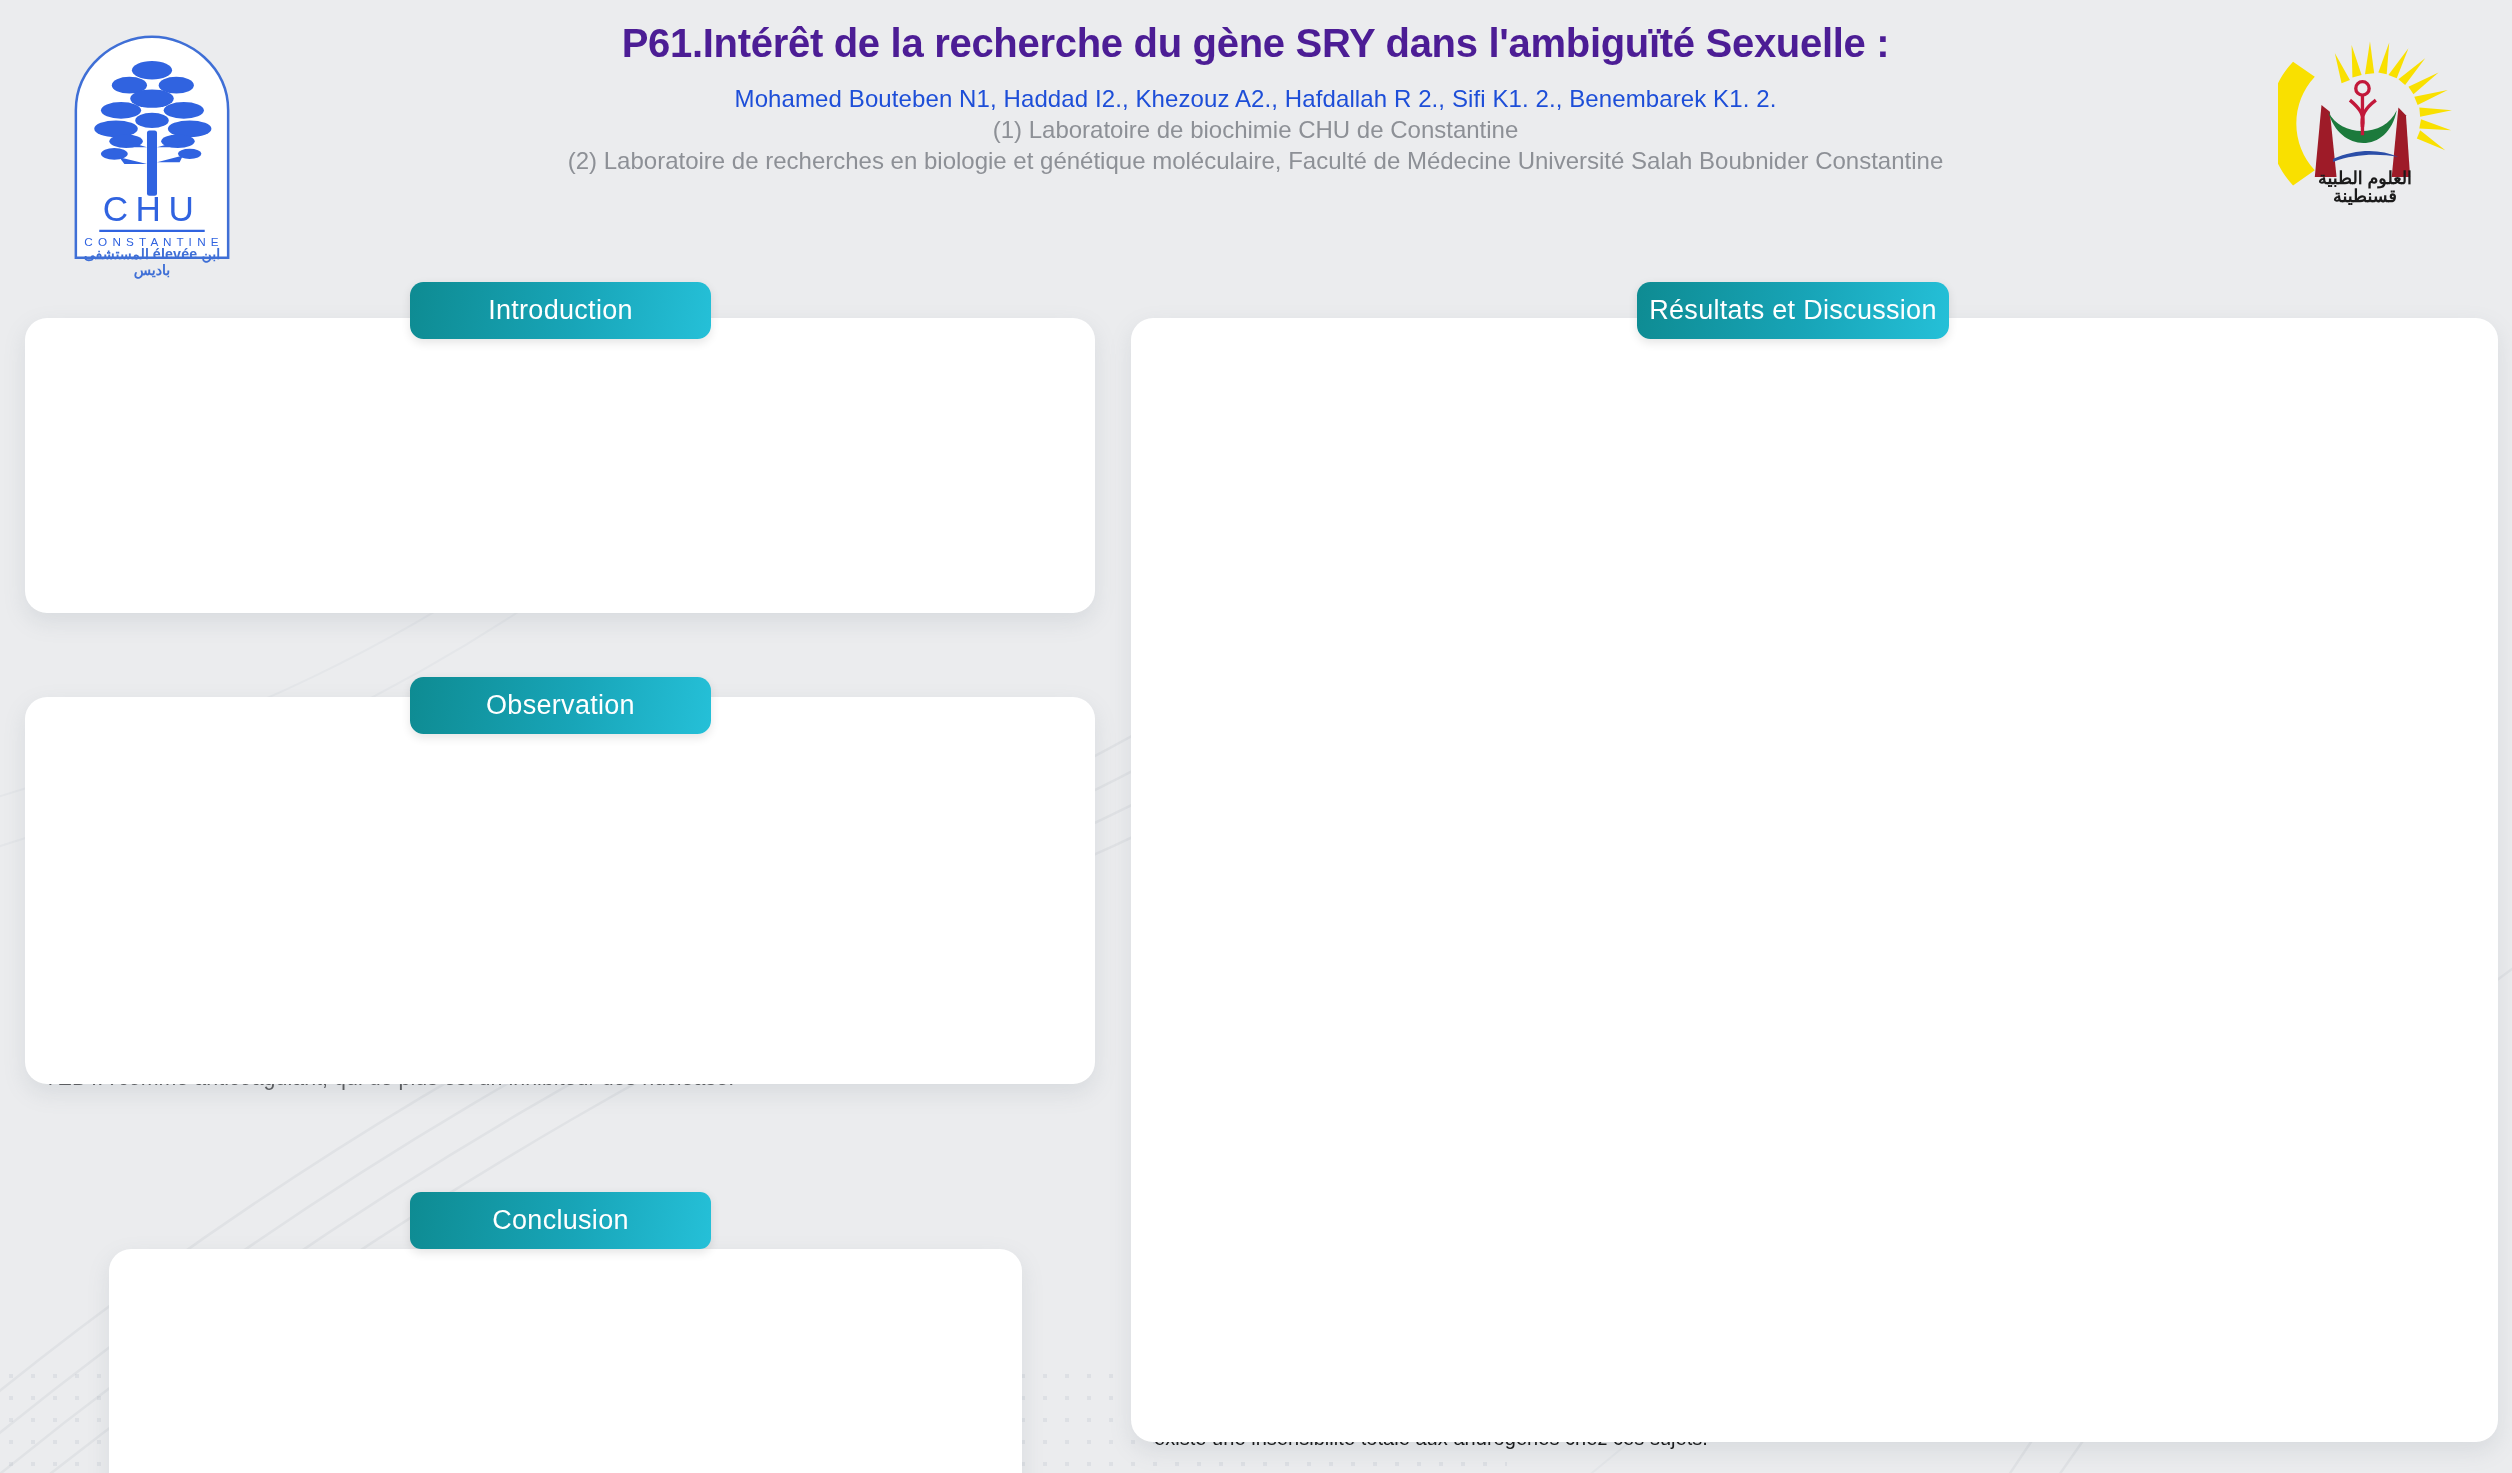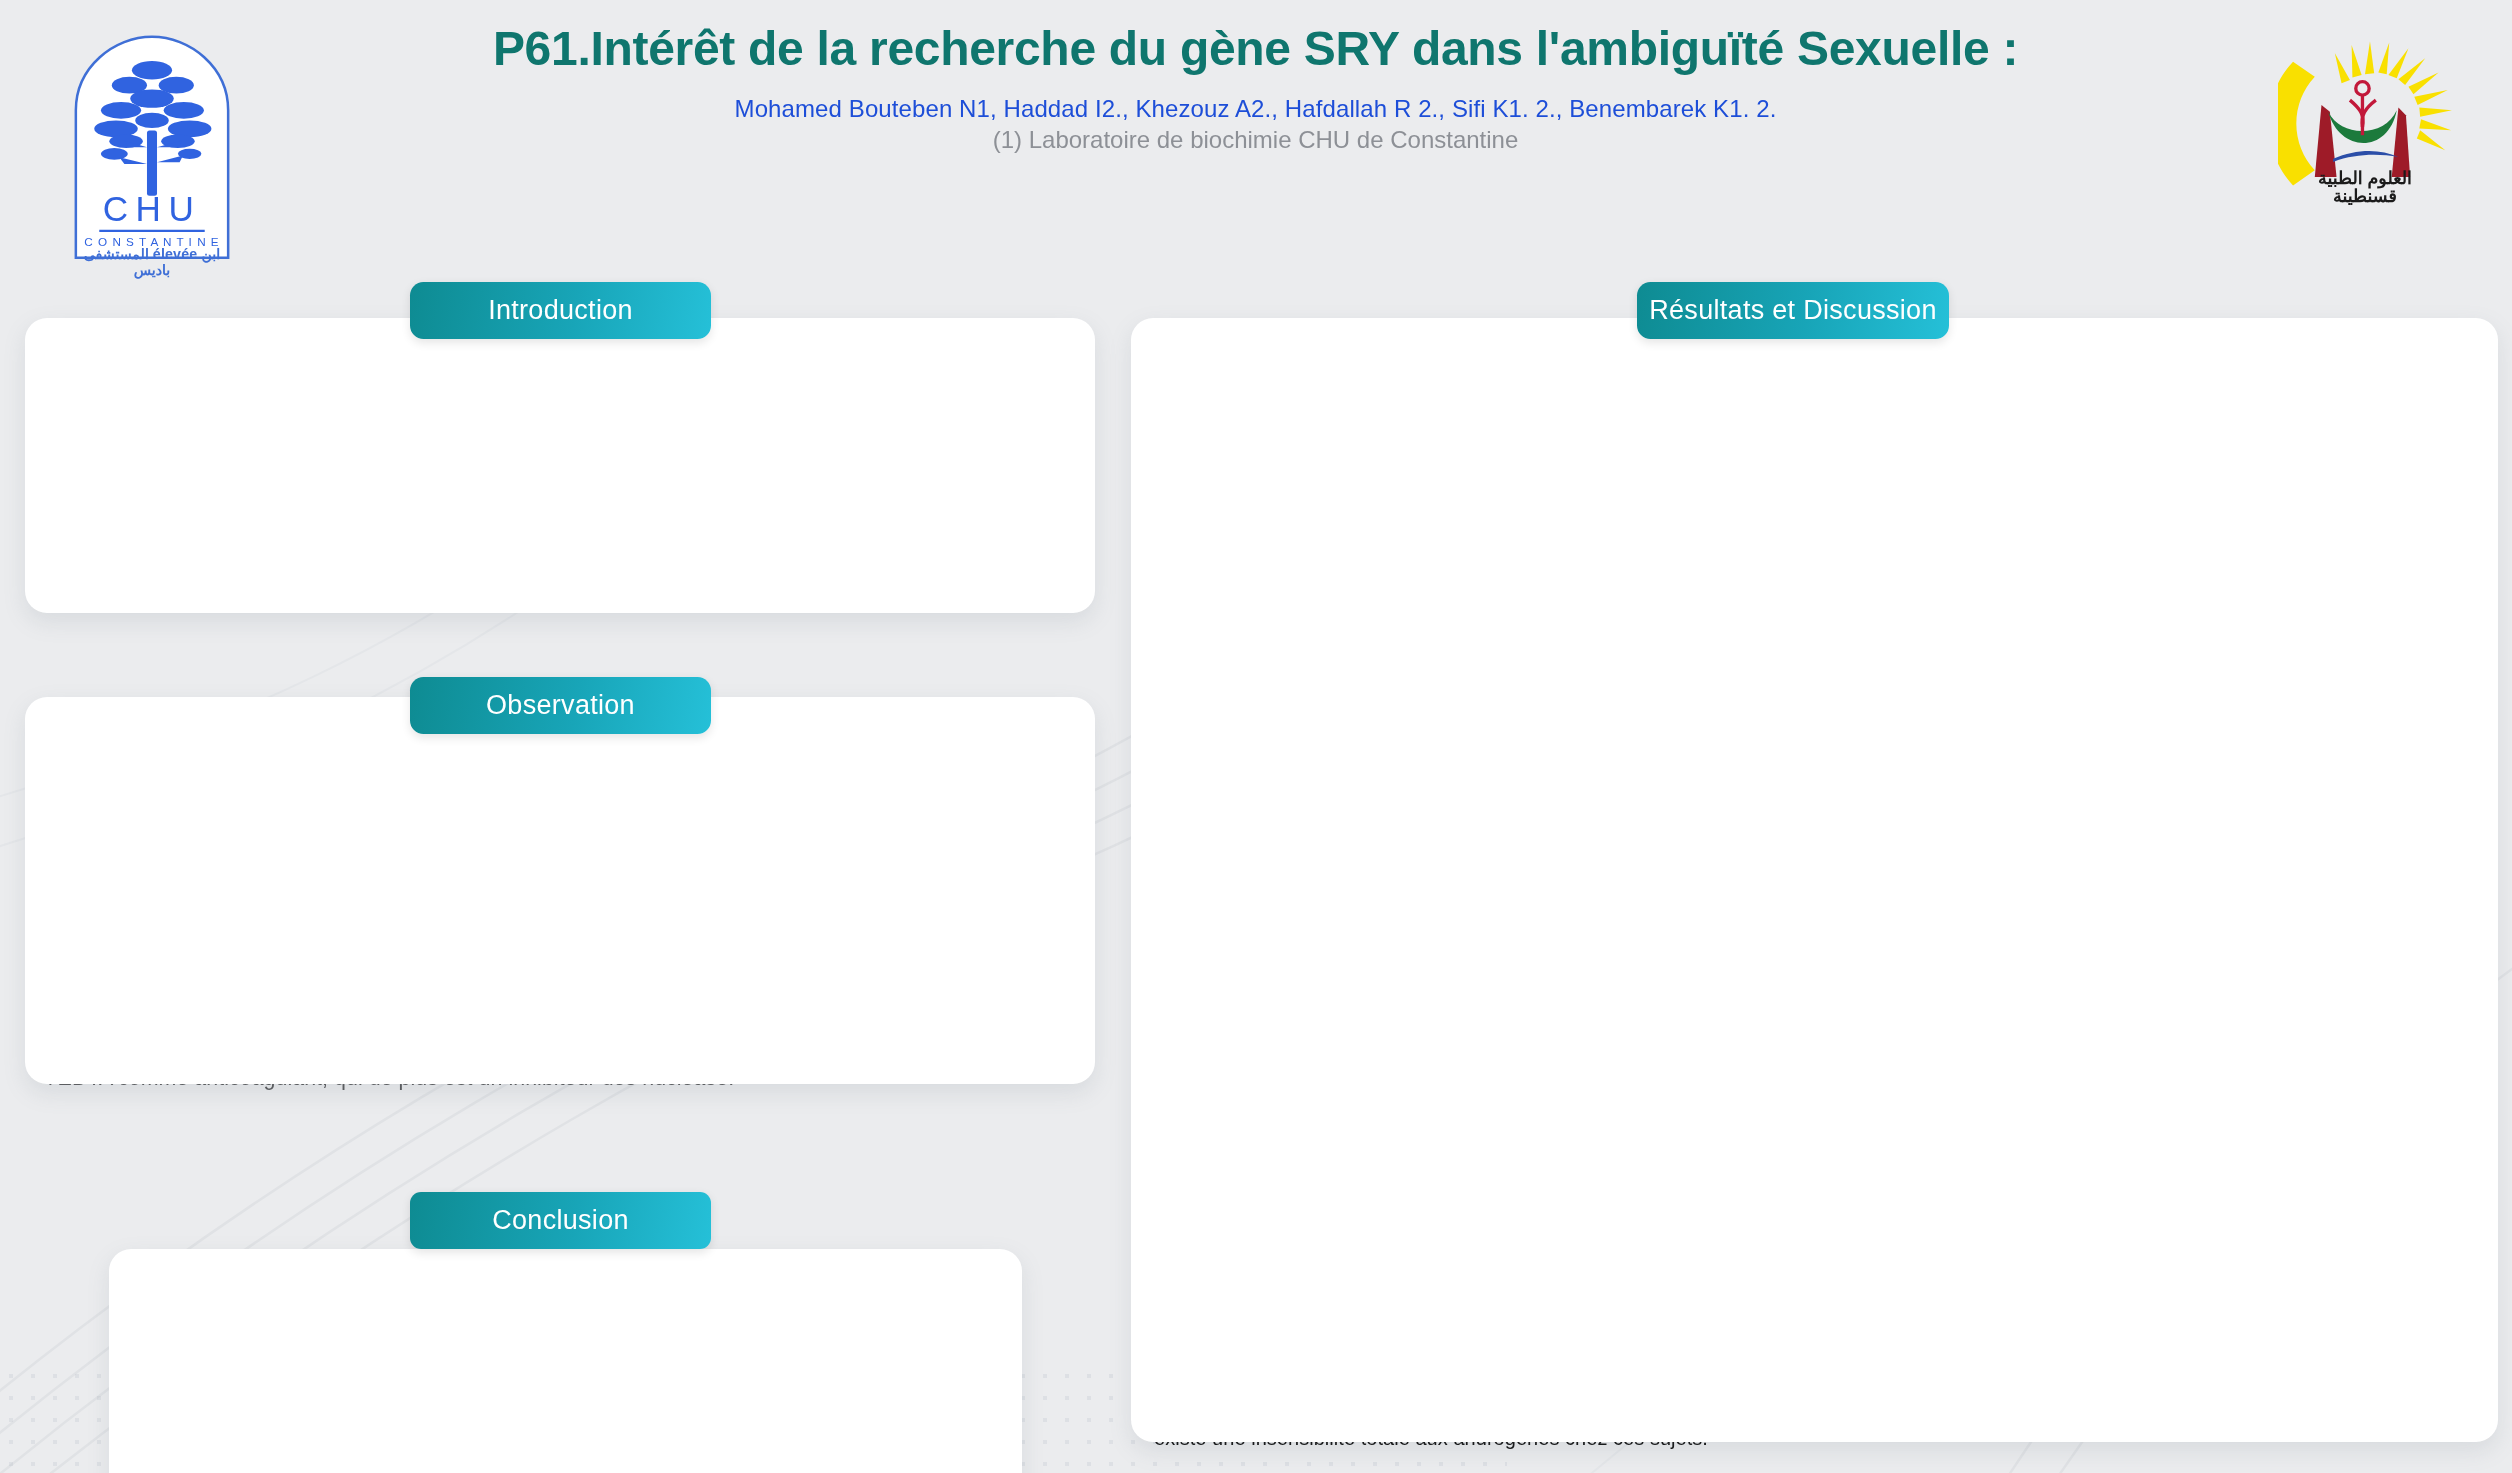--- a/index.html
+++ b/index.html
@@ -36,21 +36,21 @@
   .logo-caption-ar {
     position: absolute; left: 64px; top: 246px; width: 176px;
     text-align: center; font-size: 14.2px; color: #3f6fd6; font-weight: bold;
     letter-spacing: 0.2px;
   }
 
   .title-block {
     position: absolute; left: 435px; top: 18.4px; width: 1641px; text-align: center;
   }
   .poster-title {
-    color: #0f766e; font-size: 48px; font-weight: bold; line-height: 1.28;
+    color: #4c1d95; font-size: 40px; font-weight: bold; line-height: 1.28;
     letter-spacing: -0.3px;
   }
   .authors {
     color: #1d4ed8; font-size: 24px; line-height: 1.30; margin-top: 13.4px;
     letter-spacing: 0.1px;
   }
   .affil { color: #8d9096; font-size: 24px; line-height: 1.30; }
 
   
   .badge {
@@ -229,20 +229,21 @@
       </g>
       <text x="104" y="186" text-anchor="middle" font-family="Liberation Sans, sans-serif" font-size="21" font-weight="bold" fill="#1b1b1b">العلوم الطبية</text>
       <text x="104" y="208" text-anchor="middle" font-family="Liberation Sans, sans-serif" font-size="21" font-weight="bold" fill="#1b1b1b">قسنطينة</text>
     </svg>
   </div>
 
   <div class="title-block">
     <div class="poster-title">P61.Intérêt de la recherche du gène SRY dans l'ambiguïté Sexuelle :</div>
     <div class="authors">Mohamed Bouteben N1, Haddad I2., Khezouz A2., Hafdallah R 2., Sifi K1. 2., Benembarek K1. 2.</div>
     <div class="affil">(1) Laboratoire de biochimie CHU de Constantine</div>
+    <div class="affil">(2) Laboratoire de recherches en biologie et génétique moléculaire, Faculté de Médecine Université Salah Boubnider Constantine</div>
   </div>
 </div>
 
 <div class="card" id="card-intro"></div>
 <div class="badge" id="badge-intro">Introduction</div>
 <div class="body-text" id="txt-intro">
     <p>L’ambigüité sexuelle ou désordre du développement sexuel est une discordance entre</p>
     <p>les organes génitaux externe, interne et les caractères sexuels secondaires d’une part et</p>
     <p>d’une autre part, on parle d’une discordance entre le sexe génétique et le sexe gonadique et</p>
     <p>cela est conséquent du gène SRY porté par le chromosome Y.</p>

